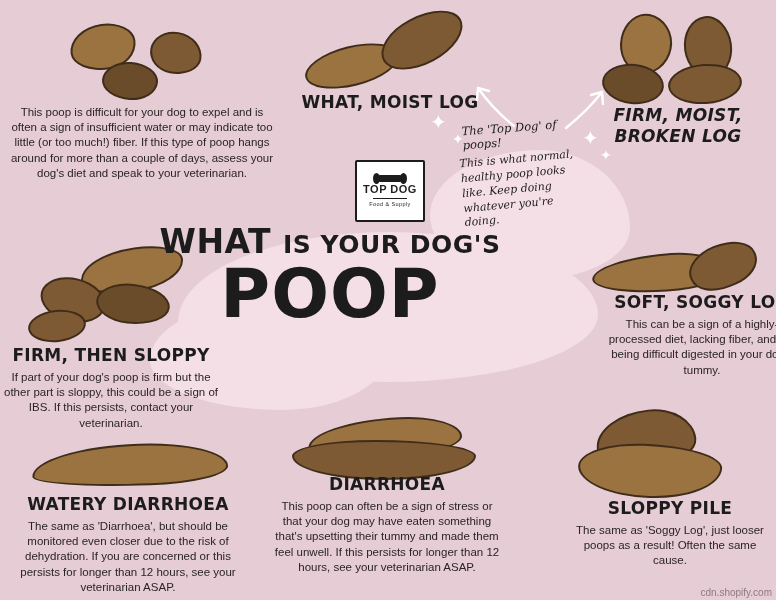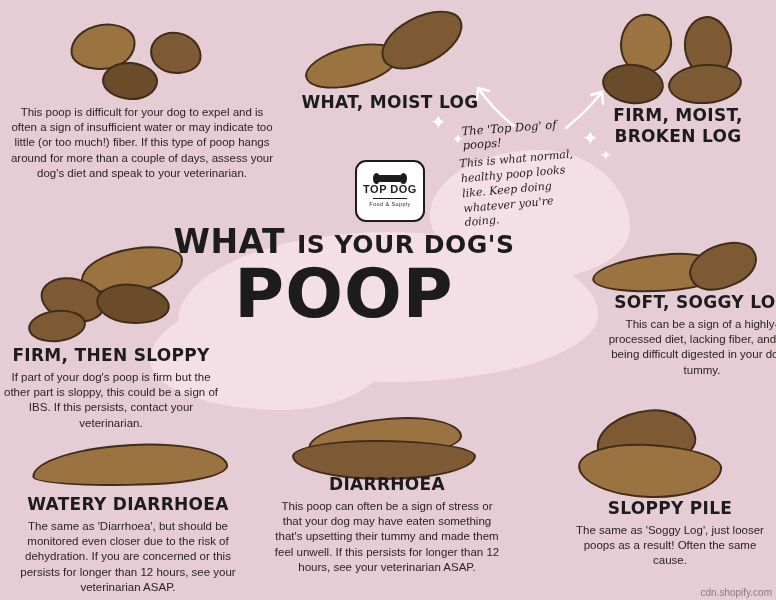--- a/index.html
+++ b/index.html
@@ -18,30 +18,30 @@
     position:absolute;
     background:#f4dfe6;
     border-radius:50%;
     z-index:0;
   }
   .blob1{left:178px;top:232px;width:420px;height:150px;border-radius:50% 50% 50% 50%/60% 55% 45% 40%;}
   .blob2{left:430px;top:150px;width:200px;height:130px;border-radius:55% 45% 50% 50%/50% 60% 40% 50%;}
   .blob3{left:150px;top:300px;width:240px;height:110px;border-radius:50% 50% 45% 55%/55% 45% 55% 45%;}
 
   
-  .title-wrap{position:absolute;left:0;top:222px;width:660px;text-align:center;z-index:5;padding-left:14px;}
+  .title-wrap{position:absolute;left:0;top:222px;width:660px;text-align:center;z-index:5;}
   .t1{font-family:"DejaVu Sans", sans-serif;font-weight:bold;font-size:33px;letter-spacing:.5px;color:#1c1c1c;}
   .t1 .sm{font-size:25px;font-weight:bold;}
   .t2{font-family:"DejaVu Sans", sans-serif;font-weight:bold;font-size:68px;line-height:.92;letter-spacing:1px;color:#1c1c1c;margin-top:2px;}
   .t3{font-family:"DejaVu Sans", sans-serif;font-weight:bold;font-size:25px;letter-spacing:.5px;color:#1c1c1c;margin-top:6px;}
 
   
   .logo{
     position:absolute;left:355px;top:160px;width:66px;height:58px;
-    background:#fff;border:2px solid #1c1c1c;border-radius:11px;
+    background:#fff;border:2px solid #1c1c1c;border-radius:2px;
     display:flex;flex-direction:column;align-items:center;justify-content:center;
     z-index:6;
   }
   .logo .bone{
     width:26px;height:7px;background:#1c1c1c;border-radius:4px;position:relative;margin-bottom:2px;
   }
   .logo .bone:before,.logo .bone:after{
     content:"";position:absolute;top:-2px;width:7px;height:11px;background:#1c1c1c;border-radius:50%;
   }
   .logo .bone:before{left:-4px;} .logo .bone:after{right:-4px;}
@@ -158,21 +158,21 @@
 
   <div class="block" style="left:8px;top:105px;width:268px;">
     <div class="bd">This poop is difficult for your dog to expel and is often a sign of insufficient water or may indicate too little (or too much!) fiber. If this type of poop hangs around for more than a couple of days, assess your dog's diet and speak to your veterinarian.</div>
   </div>
 
   <div class="block" style="left:280px;top:92px;width:220px;">
     <div class="hd">WHAT, MOIST LOG</div>
   </div>
 
   <div class="block" style="left:588px;top:105px;width:180px;">
-    <div class="hd" style="line-height:1.25;">FIRM, MOIST, BROKEN LOG</div>
+    <div class="hd" style="line-height:1.25;font-style:italic;">FIRM, MOIST, BROKEN LOG</div>
   </div>
 
   <div class="block" style="left:576px;top:292px;width:196px;margin-left:28px;">
     <div class="hd">SOFT, SOGGY LOG</div>
     <div class="bd">This can be a sign of a highly-processed diet, lacking fiber, and not being difficult digested in your dog's tummy.</div>
   </div>
 
   <div class="block" style="left:0px;top:345px;width:222px;">
     <div class="hd">FIRM, THEN SLOPPY</div>
     <div class="bd">If part of your dog's poop is firm but the other part is sloppy, this could be a sign of IBS. If this persists, contact your veterinarian.</div>

